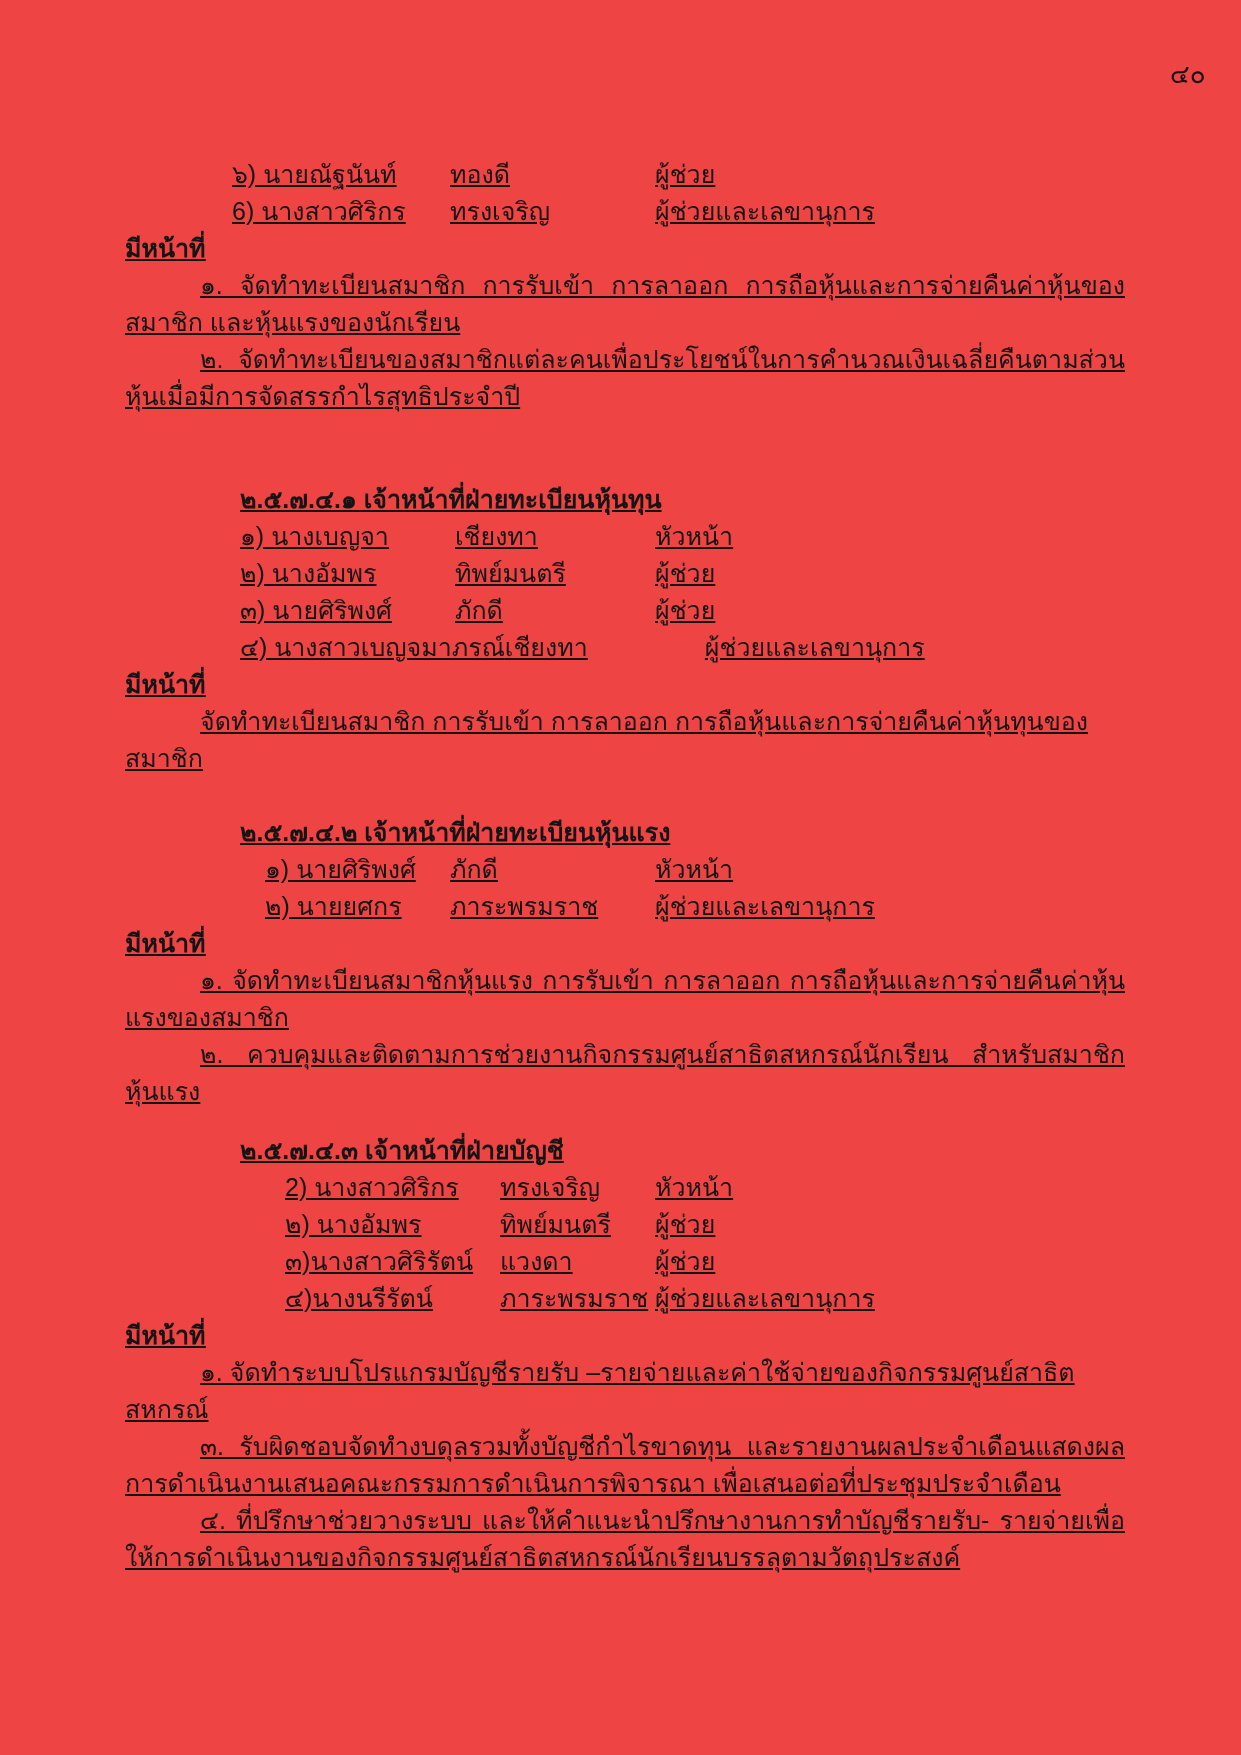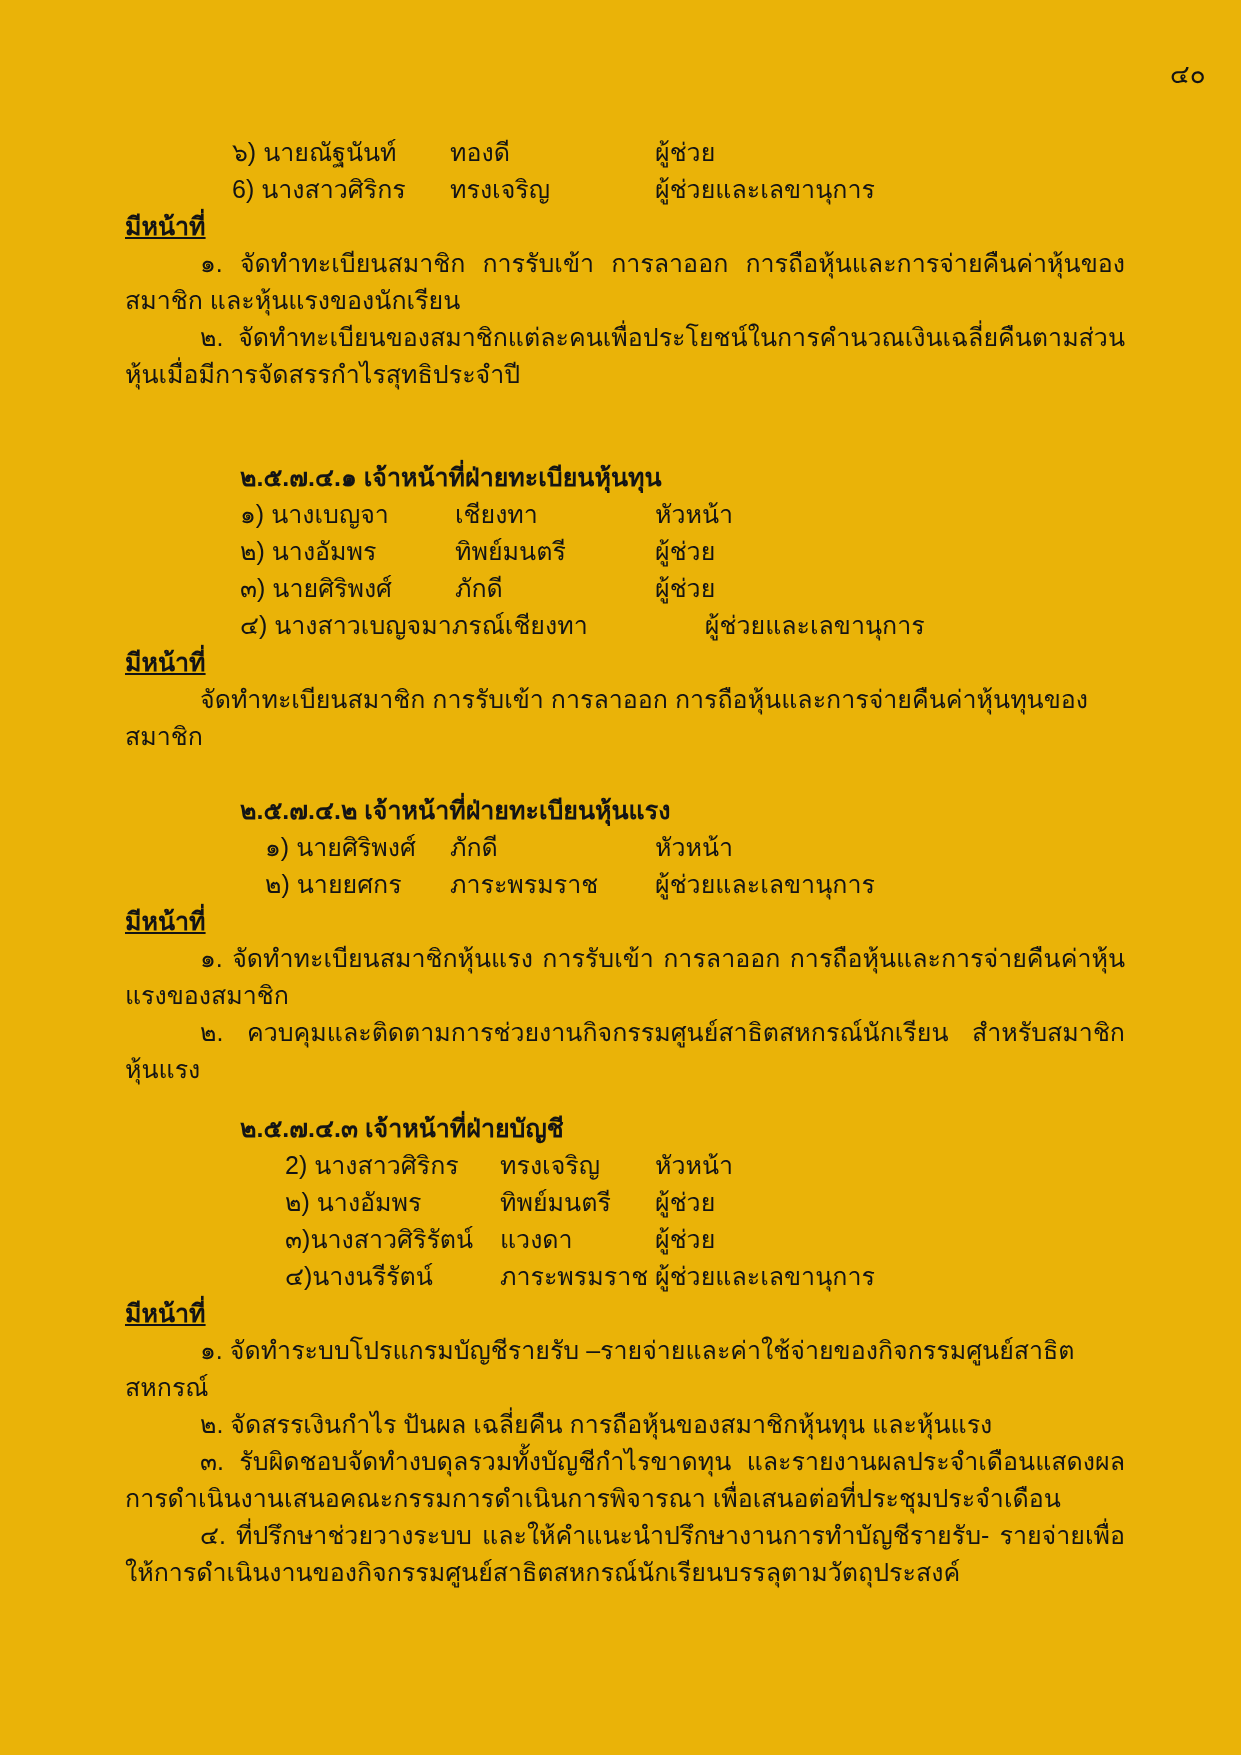--- a/index.html
+++ b/index.html
@@ -4,38 +4,39 @@
 <style>
   html, body {
     margin: 0;
     padding: 0;
     background: #ffffff;
   }
   .page {
     position: relative;
     width: 1241px;
     height: 1755px;
-    background: #eab308;
+    background: #ef4444;
     color: #141414;
     font-family: "Liberation Sans", "DejaVu Sans", sans-serif;
     font-size: 25px;
     line-height: 37px;
     overflow: hidden;
   }
   .page-number {
     position: absolute;
     top: 56px;
     left: 1170px;
     font-size: 26px;
   }
   .content {
     position: absolute;
     left: 125px;
-    top: 134px;
+    top: 156px;
     width: 1000px;
+    text-decoration: underline;
   }
   .row {
     display: grid;
   }
   .rows-intro .row {
     grid-template-columns: minmax(218px, max-content) minmax(205px, max-content) auto;
     padding-left: 107px;
   }
   .rows-a .row {
     grid-template-columns: minmax(215px, max-content) minmax(200px, max-content) auto;
@@ -155,18 +156,17 @@
         <span>ผู้ช่วย</span>
       </div>
       <div class="row">
         <span>๔)นางนรีรัตน์</span>
         <span>ภาระพรมราช</span>
         <span>ผู้ช่วยและเลขานุการ</span>
       </div>
     </div>
     <div class="duties-heading">มีหน้าที่</div>
     <div class="para-plain">๑. จัดทำระบบโปรแกรมบัญชีรายรับ –รายจ่ายและค่าใช้จ่ายของกิจกรรมศูนย์สาธิตสหกรณ์</div>
-    <div class="para-plain">๒. จัดสรรเงินกำไร ปันผล เฉลี่ยคืน การถือหุ้นของสมาชิกหุ้นทุน และหุ้นแรง</div>
     <div class="para">๓. รับผิดชอบจัดทำงบดุลรวมทั้งบัญชีกำไรขาดทุน  และรายงานผลประจำเดือนแสดงผลการดำเนินงานเสนอคณะกรรมการดำเนินการพิจารณา เพื่อเสนอต่อที่ประชุมประจำเดือน</div>
     <div class="para">๔. ที่ปรึกษาช่วยวางระบบ และให้คำแนะนำปรึกษางานการทำบัญชีรายรับ- รายจ่ายเพื่อให้การดำเนินงานของกิจกรรมศูนย์สาธิตสหกรณ์นักเรียนบรรลุตามวัตถุประสงค์</div>
 
   </div>
 </div>
 
 </body></html>

